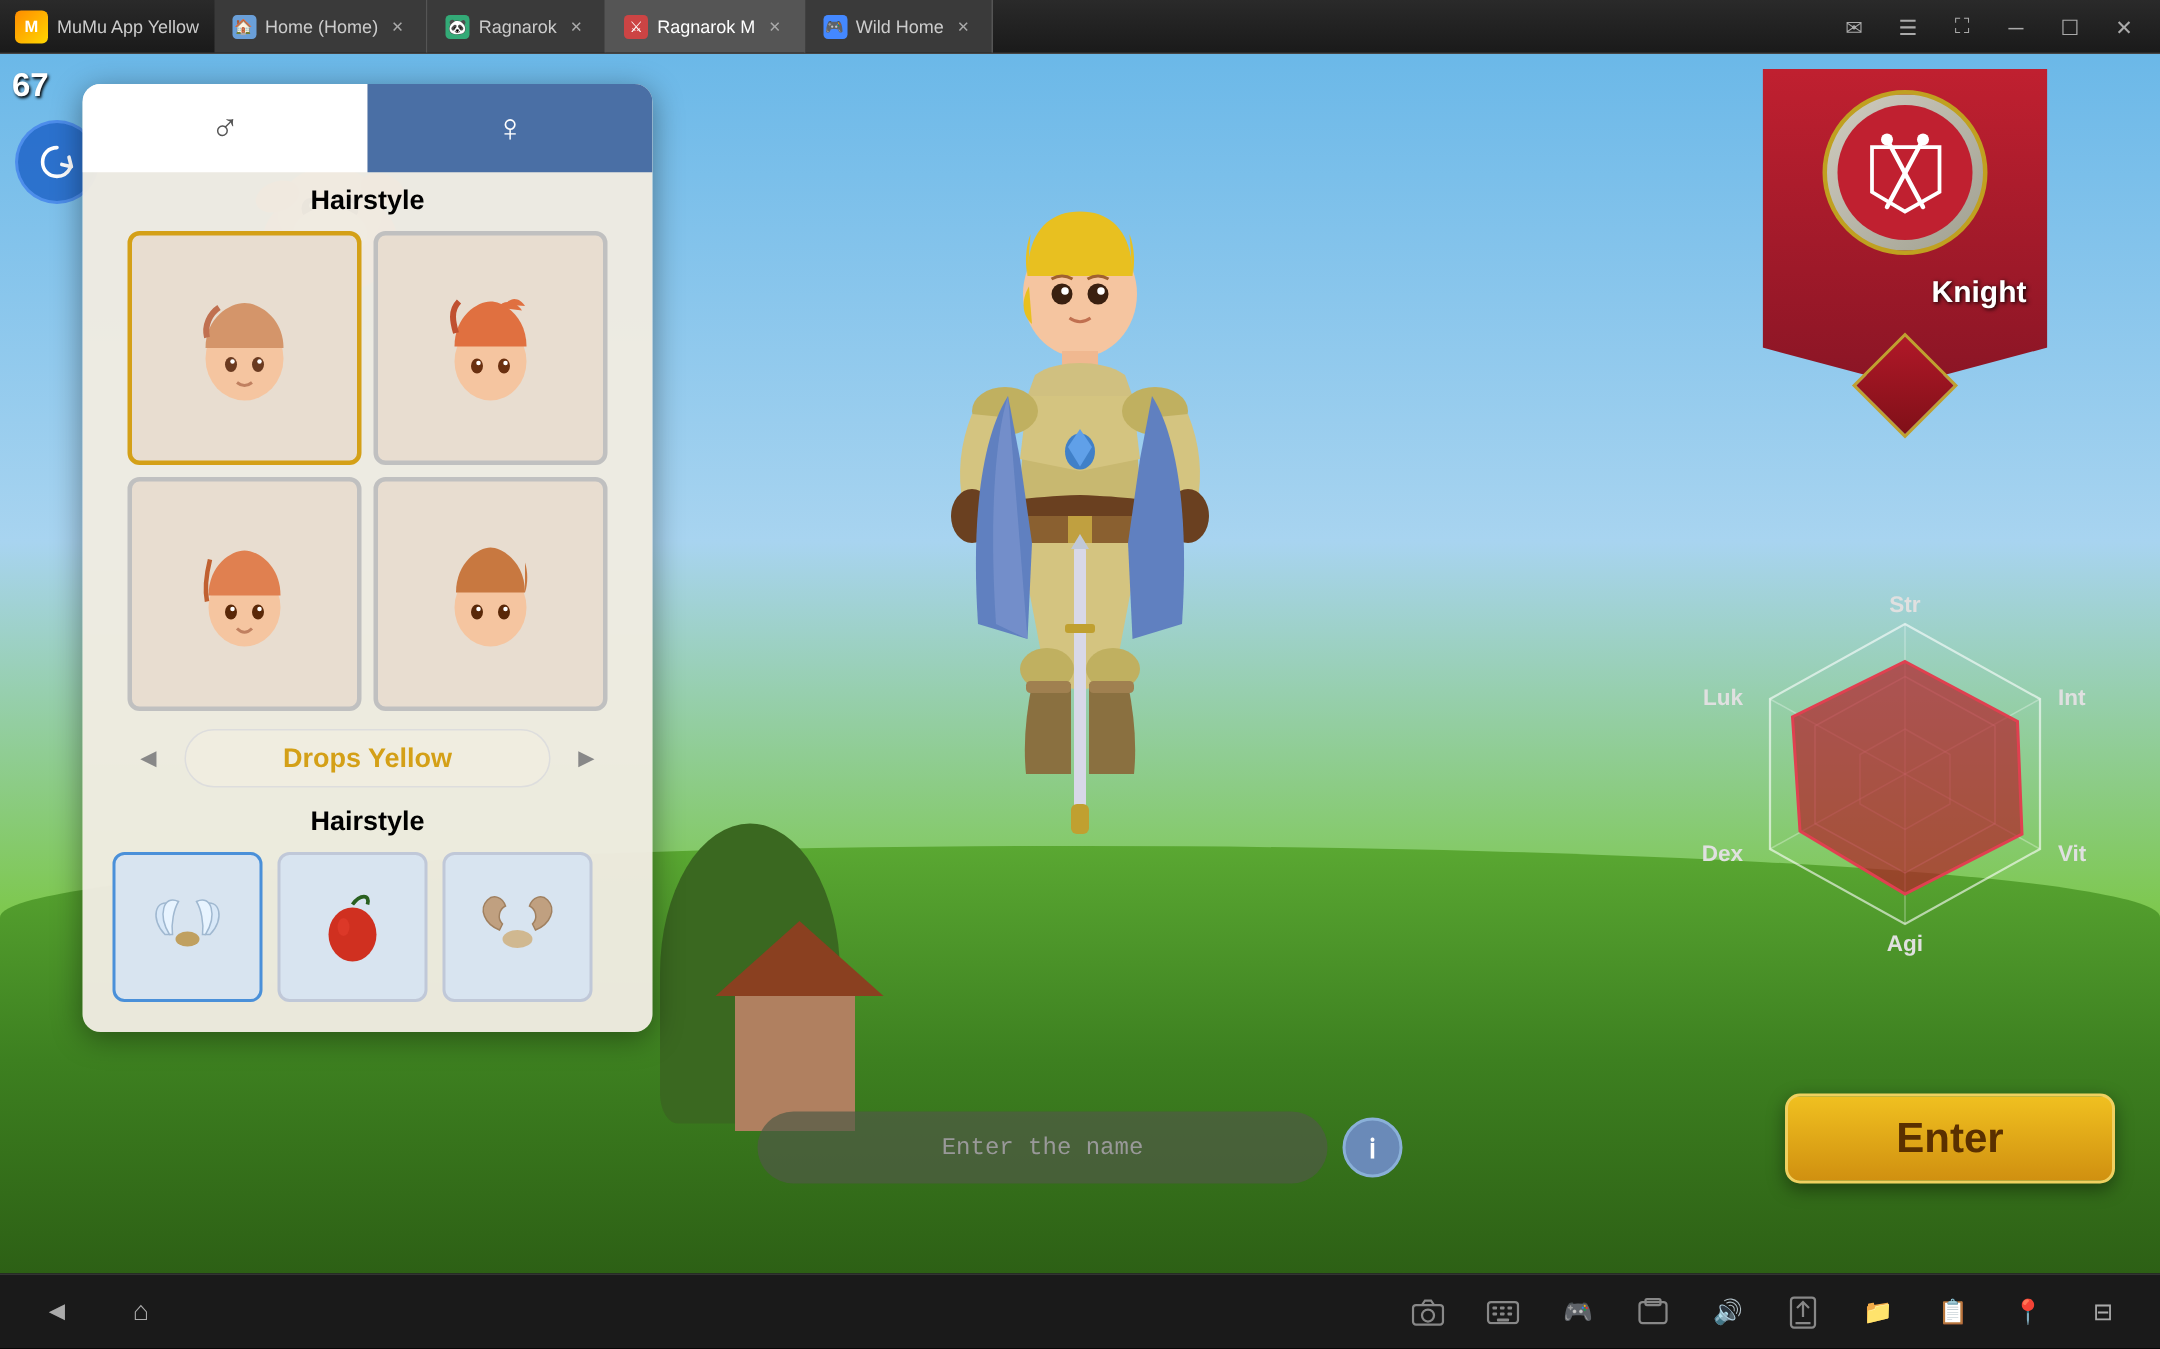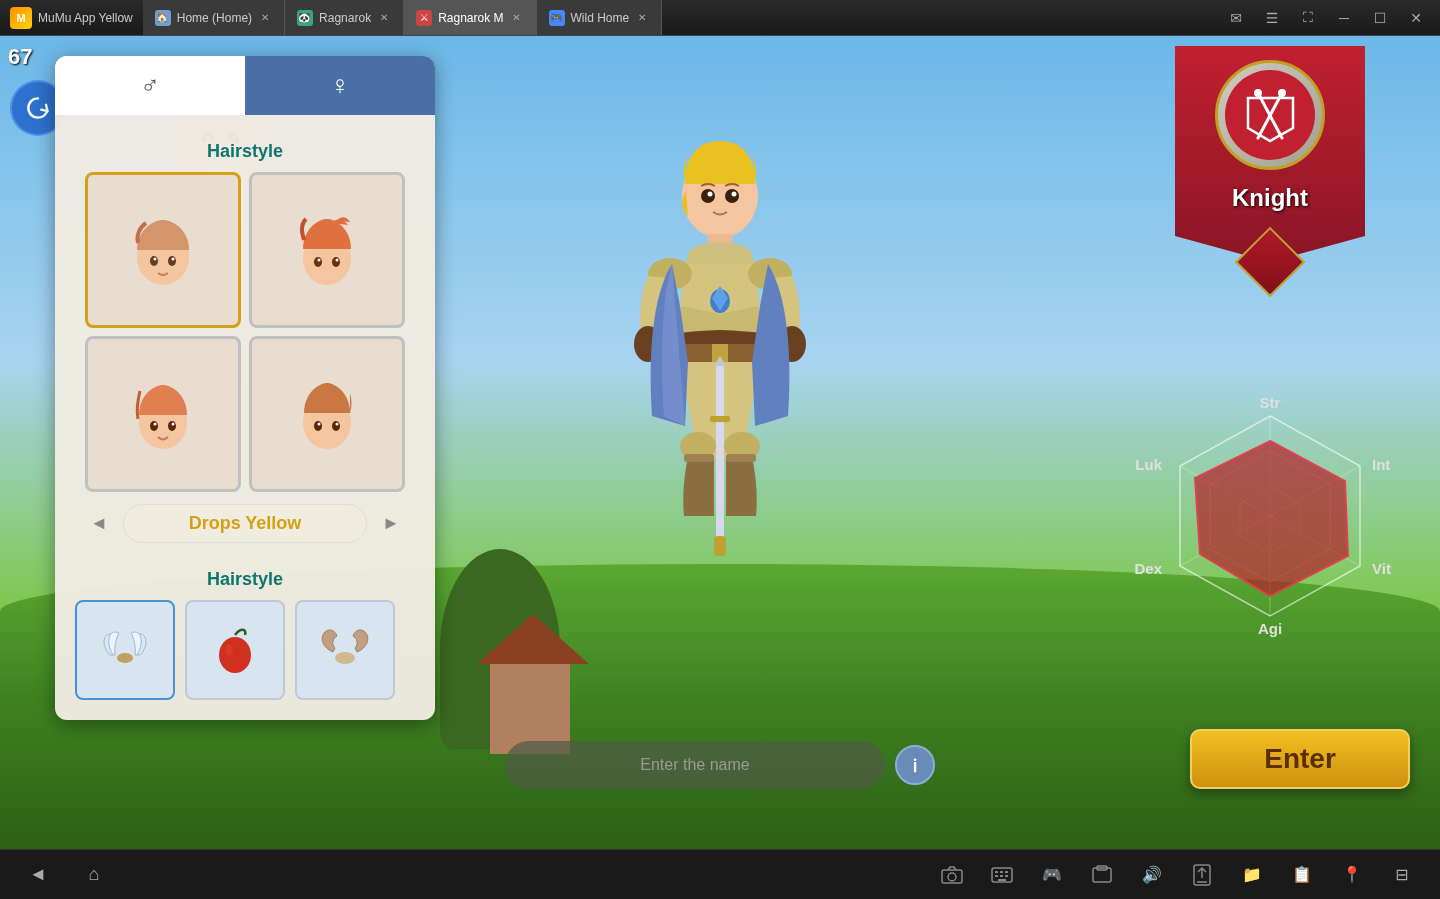--- a/index.html
+++ b/index.html
@@ -200,24 +200,24 @@
       color: #555;
     }
     .gender-tab.female {
       background: #4a6fa5;
       color: #fff;
     }
 
     
     .section-title {
       text-align: center;
-      color: #0f766e;
+      color: #000000;
       font-size: 18px;
       font-weight: bold;
-      margin: 26px 0 10px;
+      margin: 8px 0 10px;
     }
 
     
     .hairstyle-grid {
       display: grid;
       grid-template-columns: 1fr 1fr;
       gap: 8px;
       padding: 0 30px;
     }
     .hair-option {
@@ -302,20 +302,21 @@
       width: 380px;
       height: 48px;
       background: rgba(80,90,70,0.7);
       border: none;
       border-radius: 24px;
       color: #ccc;
       font-size: 16px;
       text-align: center;
       outline: none;
       padding: 0 20px;
+      font-family: Liberation Mono, monospace;
     }
     .name-input::placeholder { color: #999; }
     .info-btn {
       width: 40px; height: 40px;
       background: #6a8ab8;
       border-radius: 50%;
       display: flex; align-items: center; justify-content: center;
       color: #fff;
       font-size: 18px;
       font-weight: bold;
@@ -671,21 +672,21 @@
             <svg width="65" height="65" viewBox="0 0 65 65">
 
               <path d="M10 15 L55 15 L55 45 L32 58 L10 45Z" fill="none" stroke="#fff" stroke-width="2.5"></path>
               <path d="M20 10 L44 55" stroke="#fff" stroke-width="3" stroke-linecap="round"></path>
               <path d="M44 10 L20 55" stroke="#fff" stroke-width="3" stroke-linecap="round"></path>
               <circle cx="20" cy="10" r="4" fill="#fff"></circle>
               <circle cx="44" cy="10" r="4" fill="#fff"></circle>
             </svg>
           </div>
         </div>
-        <div style="text-align:center; color:#fff; font-size:24px; font-weight:bold; text-shadow:1px 1px 3px #000;">Knight</div>
+        <div style="text-align:right; color:#fff; font-size:20px; font-weight:bold; text-shadow:1px 1px 3px #000;">Knight</div>
       </div>
 
       <div style="width:50px; height:50px; background:linear-gradient(135deg,#b01828,#801018); transform:rotate(45deg); margin:-25px auto 0; border:2px solid #c0a030; position:relative; z-index:1;"></div>
     </div>
   </div>
 
   <div class="radar-container">
     <svg width="300" height="280" viewBox="0 0 300 280">
 
       <polygon points="150,30 240,80 240,180 150,230 60,180 60,80" fill="none" stroke="rgba(255,255,255,0.6)" stroke-width="1.5"></polygon>

